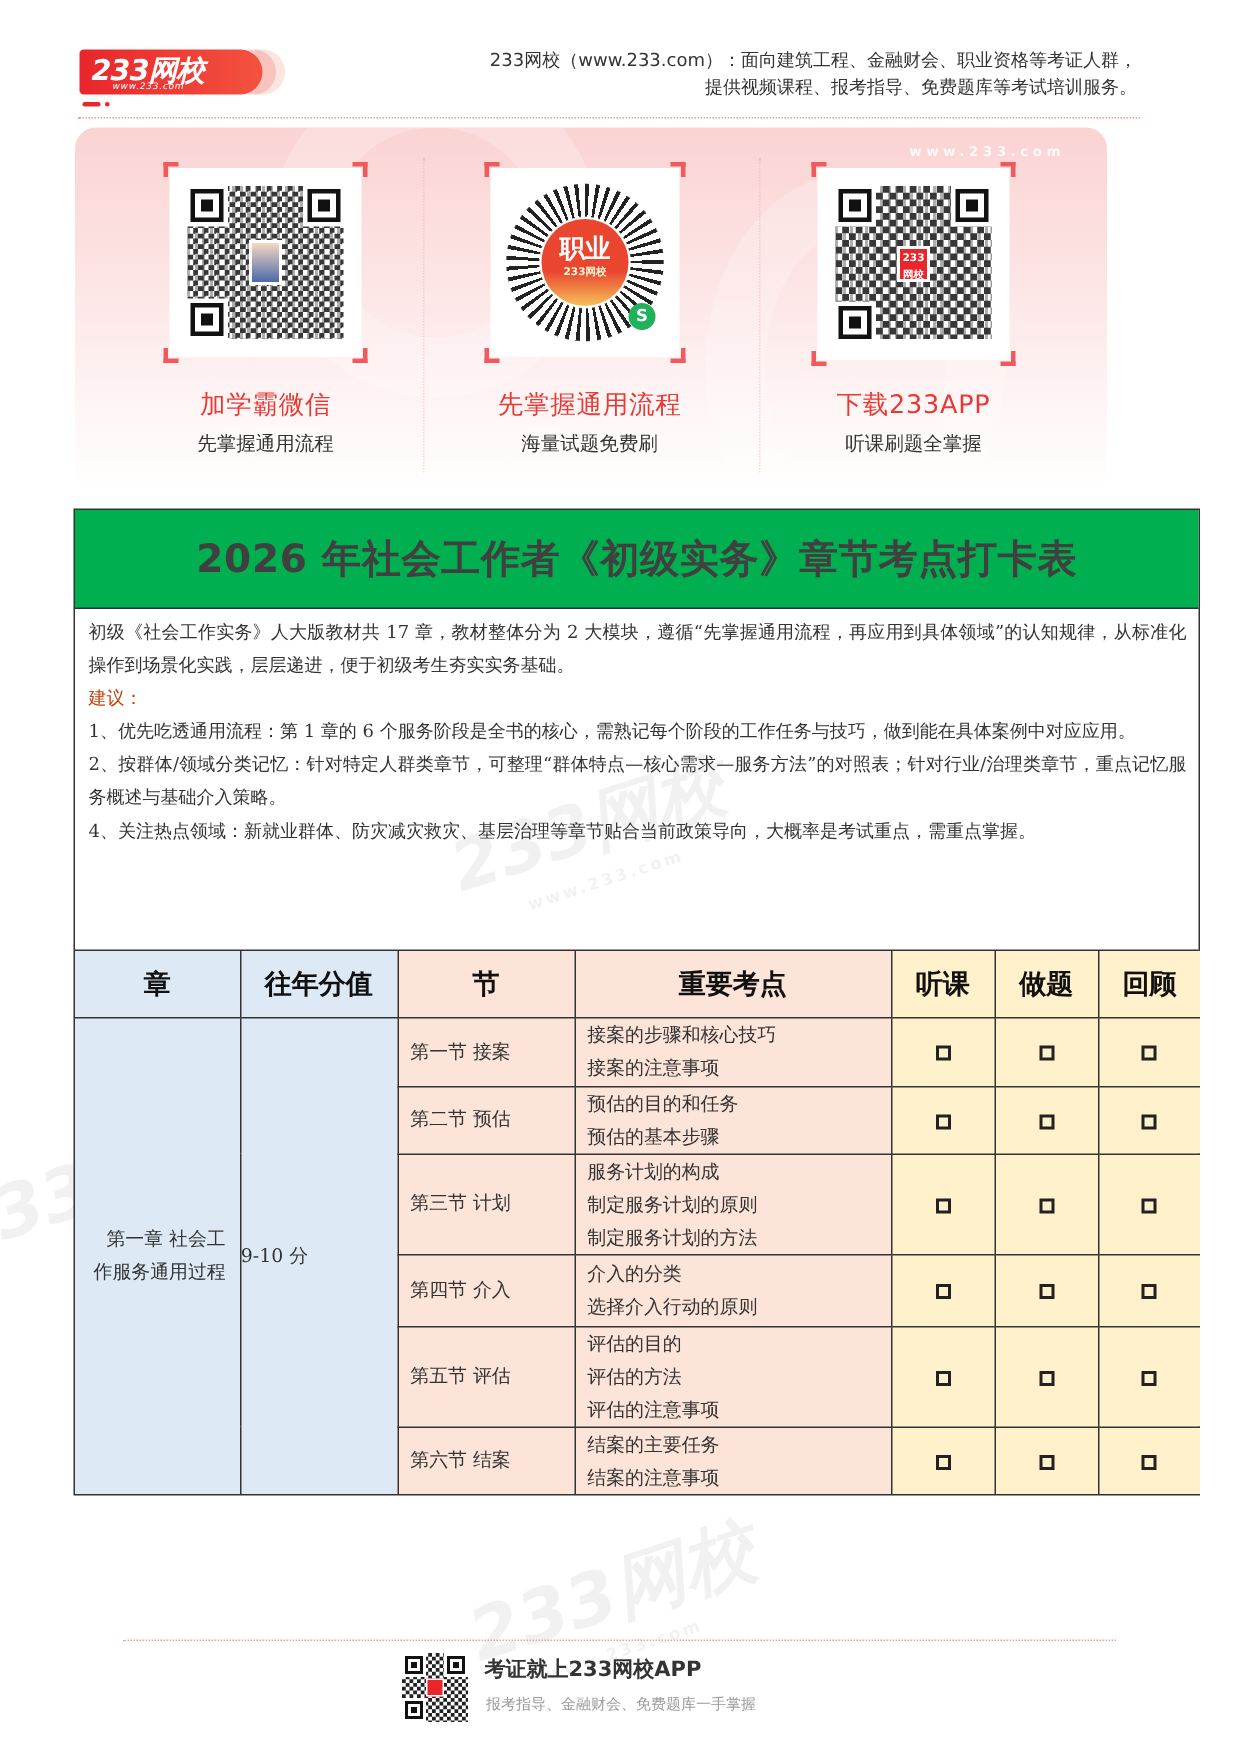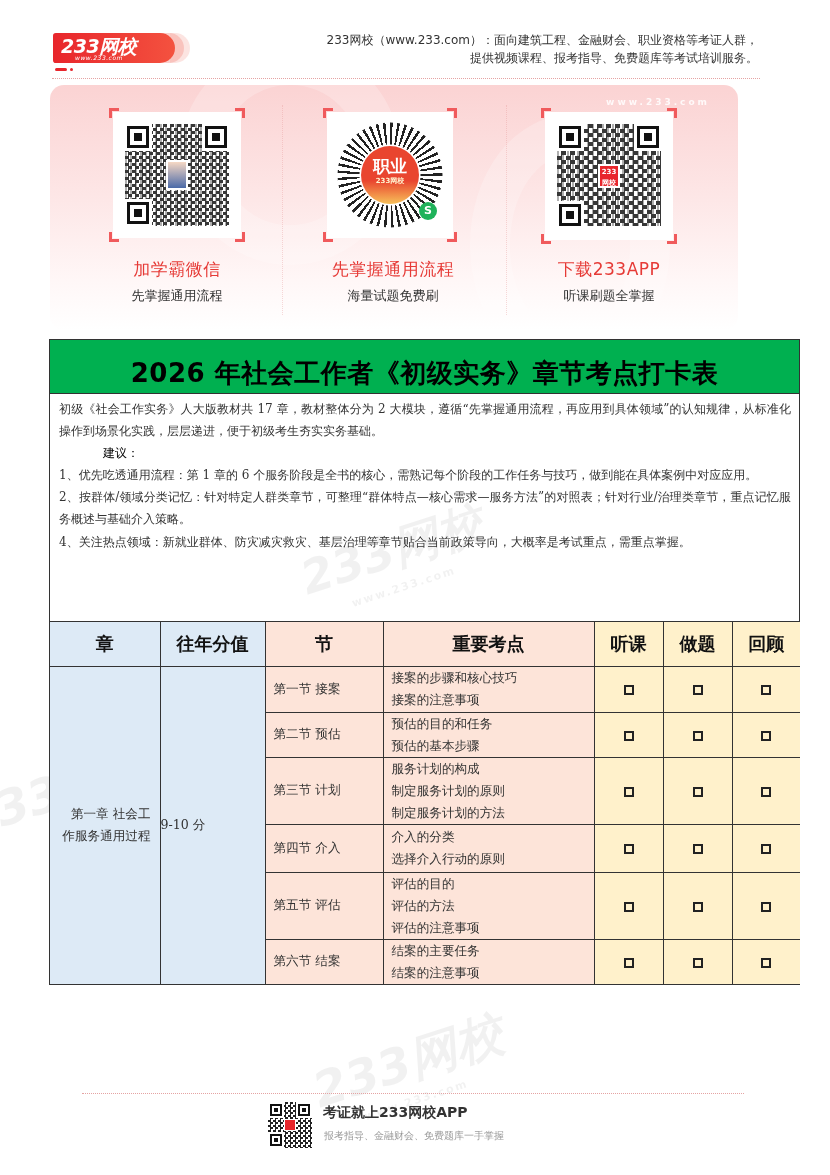--- a/index.html
+++ b/index.html
@@ -56,25 +56,25 @@
   .mini-center .t2 { font-size: 7px; color: #fff6d0; }
   .mini-logo { position: absolute; right: 16px; bottom: 18px; width: 18px; height: 18px; border-radius: 50%; background: #1fb25a;
                color: #fff; font-size: 11px; line-height: 18px; text-align: center; font-weight: bold; }
   .app-badge { width: 22px; height: 24px; background: #e8262c; color: #fff; font-size: 7px; line-height: 11px; text-align: center;
                font-weight: bold; border: 2px solid #fff; padding-top: 1px; }
   .card-title { position: absolute; top: 173px; width: 100%; text-align: center; font-size: 17px; font-weight: normal; color: #e63a36; letter-spacing: 0.5px; }
   .card-sub { position: absolute; top: 202px; width: 100%; text-align: center; font-size: 13px; color: #333; }
 
   
   .frame { position: absolute; left: 49px; top: 339px; width: 751px; border: 1px solid #333; }
-  .banner { height: 54px; background: #00b050; color: #000000; font-size: 26px; font-weight: bold; text-align: center; line-height: 66px;
+  .banner { height: 66px; background: #00b050; color: #404040; font-size: 26px; font-weight: bold; text-align: center; line-height: 66px;
             border-bottom: 1px solid #333; font-family: "DejaVu Sans", sans-serif; letter-spacing: 0.5px; }
   .intro { height: 228px; padding: 4px 8px 0 9px; font-family: "DejaVu Serif", "Liberation Serif", serif; font-size: 12px;
            line-height: 22.1px; color: #333; border-bottom: 1px solid #333; text-align: justify; }
-  .intro .advice-label { color: #000000; margin-left: 44px; }
+  .intro .advice-label { color: #c2410c; }
 
   table.grid { width: 750px; border-collapse: collapse; table-layout: fixed; }
   .grid td, .grid th { border: 1px solid #333; }
   .grid th { height: 44px; font-size: 18px; font-weight: bold; color: #111; text-align: center; font-family: "DejaVu Sans", sans-serif; }
   .grid tr.first-row th { border-top: none; }
   .grid th:first-child, .grid td:first-child { border-left: none; }
   .grid th:last-child, .grid td:last-child { border-right: none; }
   .grid tr:last-child td { border-bottom: none; }
   .grid td.rowspan-last { border-bottom: none; }
   .bg-blue { background: #ddeaf6; }

